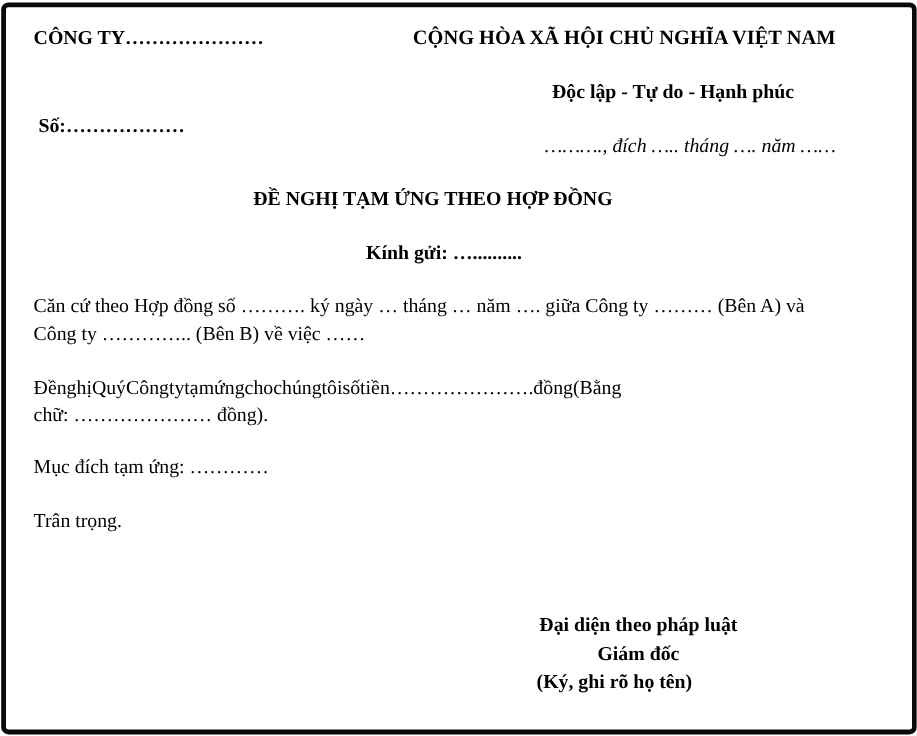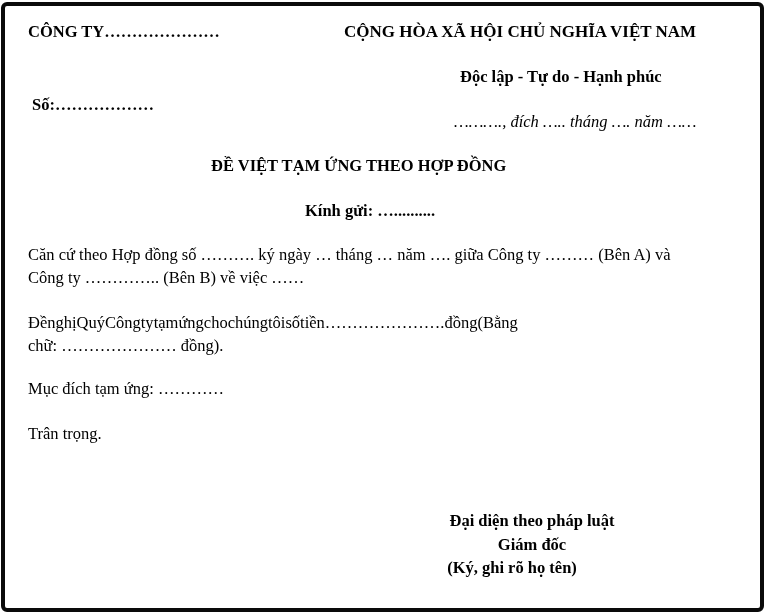--- a/index.html
+++ b/index.html
@@ -57,21 +57,21 @@
 
 <div class="frame"></div>
 
 <div class="abs bold" style="left:28px; top:22px;">CÔNG TY…………………</div>
 <div class="abs bold" style="left:32px; top:67px;margin-top:28px;">Số:………………</div>
 
 <div class="abs bold" style="left:344px; top:22px; font-size:17px;">CỘNG HÒA XÃ HỘI CHỦ NGHĨA VIỆT NAM</div>
 <div class="abs bold" style="left:420px; top:67px;margin-left:40px;">Độc lập - Tự do - Hạnh phúc</div>
 <div class="abs italic" style="left:454px; top:112px;">………., đích ….. tháng …. năm ……</div>
 
-<div class="abs bold" style="left:211px; top:156px;">ĐỀ VIỆT TẠM ỨNG THEO HỢP ĐỒNG</div>
+<div class="abs bold" style="left:211px; top:156px;">ĐỀ NGHỊ TẠM ỨNG THEO HỢP ĐỒNG</div>
 <div class="abs" style="left:305px; top:201px;font-weight:bold;">Kính gửi: …..........</div>
 
 <div class="para" style="top:243px;">
   <span class="line">Căn cứ theo Hợp đồng số ………. ký ngày … tháng … năm …. giữa Công ty ……… (Bên A) và</span>
   <span class="line">Công ty ………….. (Bên B) về việc ……</span>
 </div>
 
 <div class="para" style="top:311px;">
   <span class="justify-line">
     <span>Đề</span>

